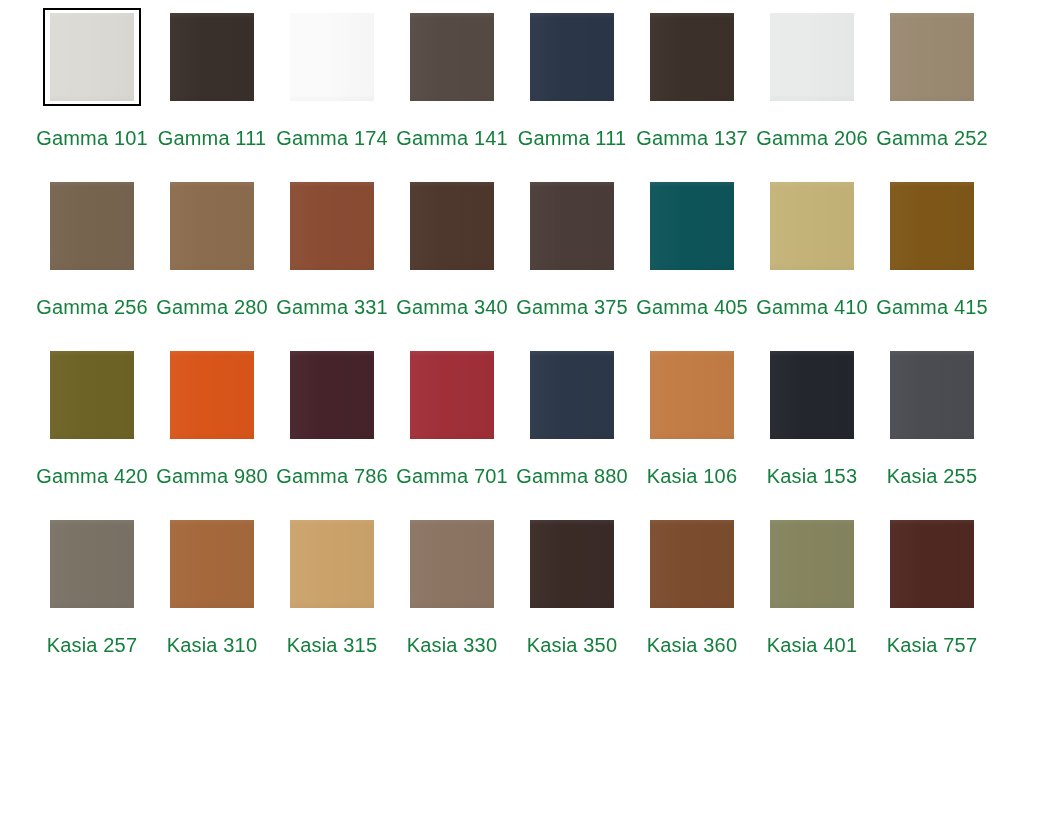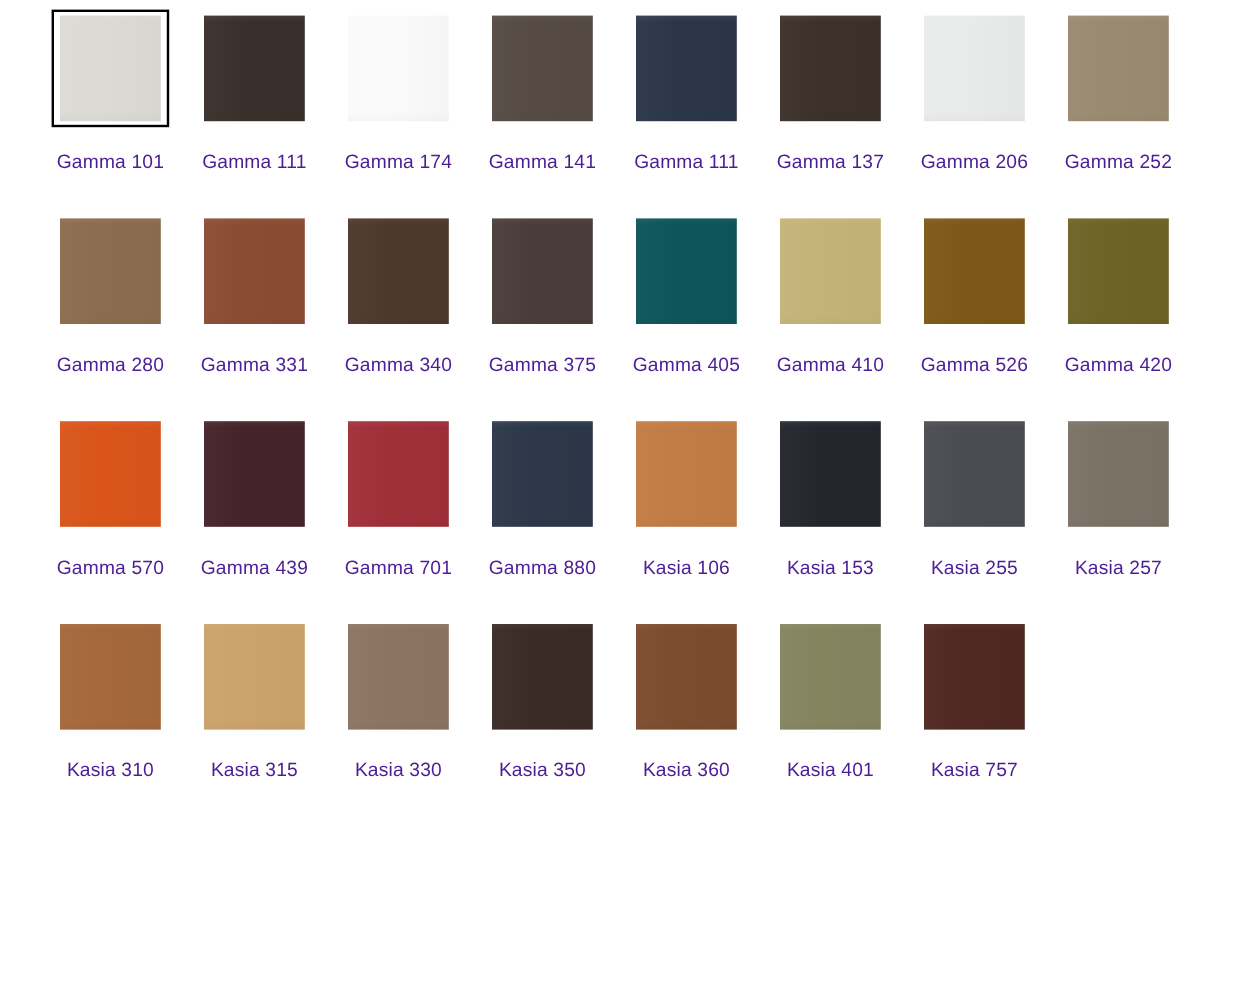--- a/index.html
+++ b/index.html
@@ -62,23 +62,23 @@
     height: 100%;
     background:
       linear-gradient(180deg, rgba(255,255,255,0.05) 0%, rgba(255,255,255,0) 6%,
                       rgba(0,0,0,0) 92%, rgba(0,0,0,0.025) 100%),
       linear-gradient(90deg, rgba(255,255,255,0.03) 0%, rgba(0,0,0,0) 40%,
                       rgba(0,0,0,0.02) 100%);
   }
 
   .swatch-label {
     margin-top: 20px;
-    font-size: 16px;
+    font-size: 20px;
     line-height: 1.2;
-    color: #4c1d95;
+    color: #15803d;
     text-align: center;
     white-space: nowrap;
     letter-spacing: 0.15px;
   }
 </style>
 </head>
 <body>
 
 <div id="swatch-grid">
     <div class="swatch-cell is-selected" aria-selected="true">
@@ -124,20 +124,26 @@
       <div class="swatch-label">Gamma 206</div>
     </div>
     <div class="swatch-cell">
       <div class="swatch-frame">
         <div class="swatch-color" style="background-color: rgb(155, 138, 114);"></div>
       </div>
       <div class="swatch-label">Gamma 252</div>
     </div>
     <div class="swatch-cell">
       <div class="swatch-frame">
+        <div class="swatch-color" style="background-color: rgb(118, 100, 79);"></div>
+      </div>
+      <div class="swatch-label">Gamma 256</div>
+    </div>
+    <div class="swatch-cell">
+      <div class="swatch-frame">
         <div class="swatch-color" style="background-color: rgb(140, 108, 78);"></div>
       </div>
       <div class="swatch-label">Gamma 280</div>
     </div>
     <div class="swatch-cell">
       <div class="swatch-frame">
         <div class="swatch-color" style="background-color: rgb(138, 76, 51);"></div>
       </div>
       <div class="swatch-label">Gamma 331</div>
     </div>
@@ -162,39 +168,39 @@
     <div class="swatch-cell">
       <div class="swatch-frame">
         <div class="swatch-color" style="background-color: rgb(196, 179, 120);"></div>
       </div>
       <div class="swatch-label">Gamma 410</div>
     </div>
     <div class="swatch-cell">
       <div class="swatch-frame">
         <div class="swatch-color" style="background-color: rgb(126, 87, 24);"></div>
       </div>
-      <div class="swatch-label">Gamma 526</div>
+      <div class="swatch-label">Gamma 415</div>
     </div>
     <div class="swatch-cell">
       <div class="swatch-frame">
         <div class="swatch-color" style="background-color: rgb(109, 99, 38);"></div>
       </div>
       <div class="swatch-label">Gamma 420</div>
     </div>
     <div class="swatch-cell">
       <div class="swatch-frame">
         <div class="swatch-color" style="background-color: rgb(217, 85, 26);"></div>
       </div>
-      <div class="swatch-label">Gamma 570</div>
+      <div class="swatch-label">Gamma 980</div>
     </div>
     <div class="swatch-cell">
       <div class="swatch-frame">
         <div class="swatch-color" style="background-color: rgb(70, 35, 42);"></div>
       </div>
-      <div class="swatch-label">Gamma 439</div>
+      <div class="swatch-label">Gamma 786</div>
     </div>
     <div class="swatch-cell">
       <div class="swatch-frame">
         <div class="swatch-color" style="background-color: rgb(160, 47, 56);"></div>
       </div>
       <div class="swatch-label">Gamma 701</div>
     </div>
     <div class="swatch-cell">
       <div class="swatch-frame">
         <div class="swatch-color" style="background-color: rgb(44, 56, 73);"></div>

